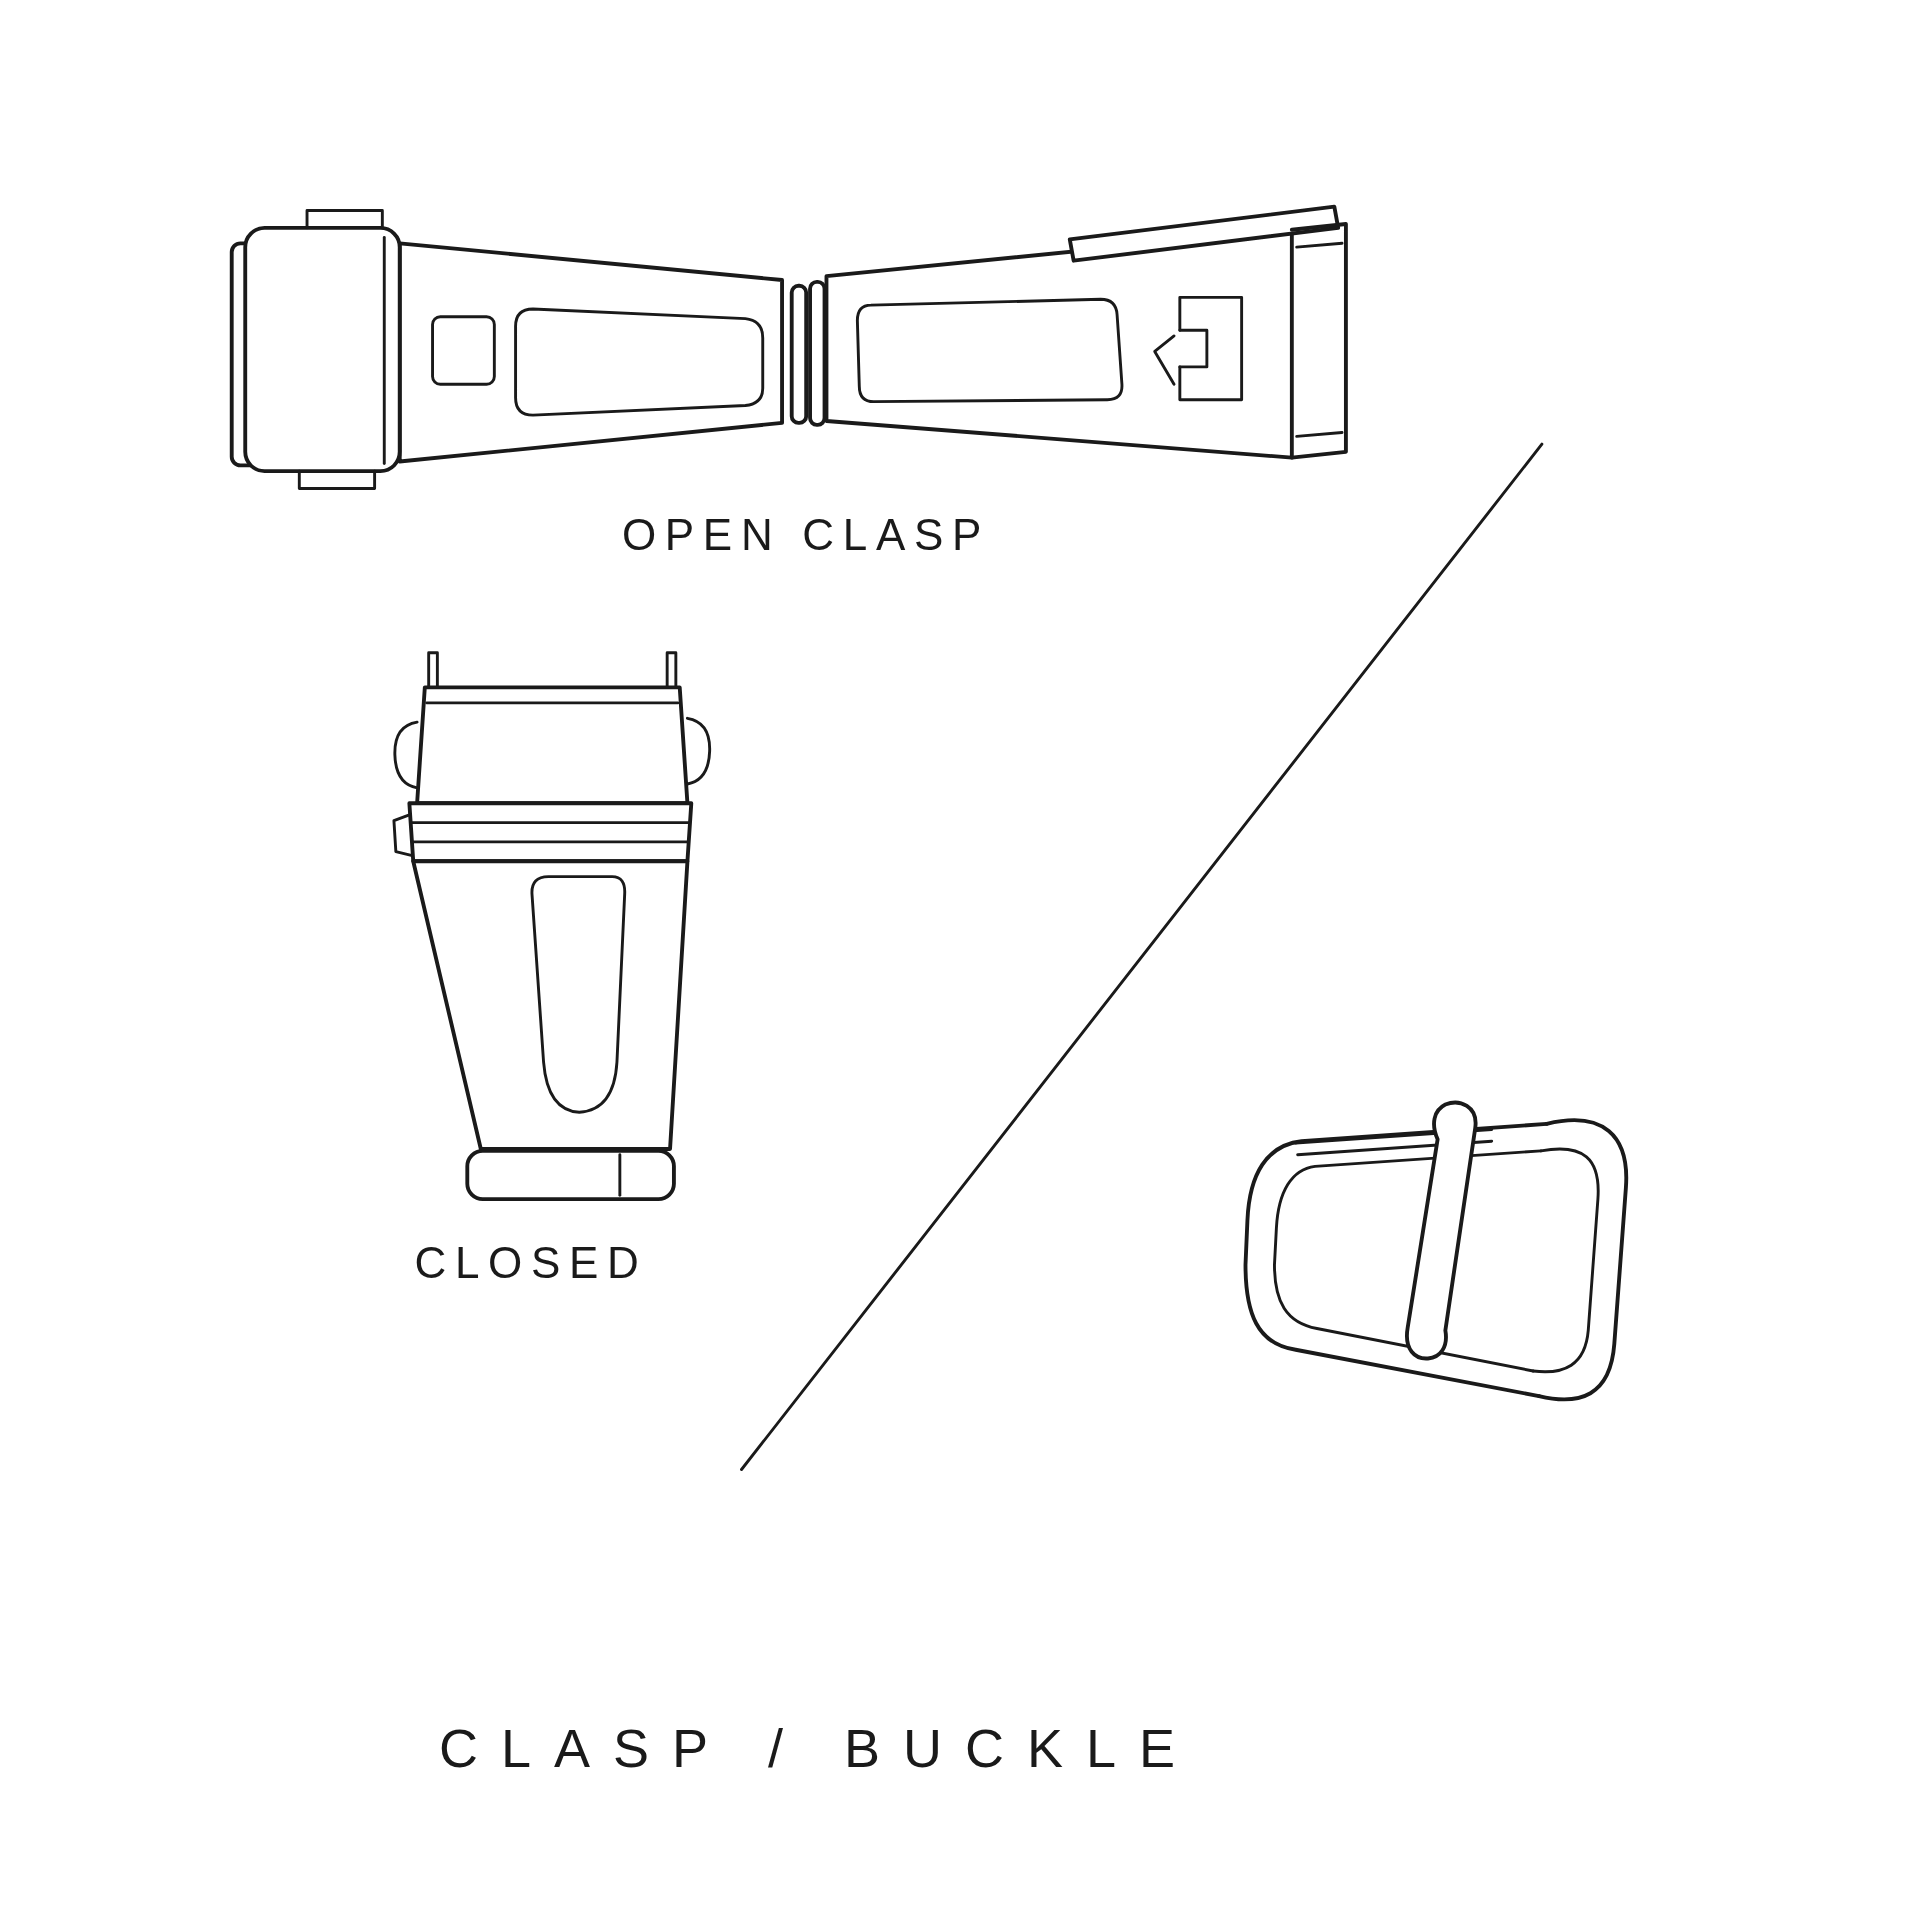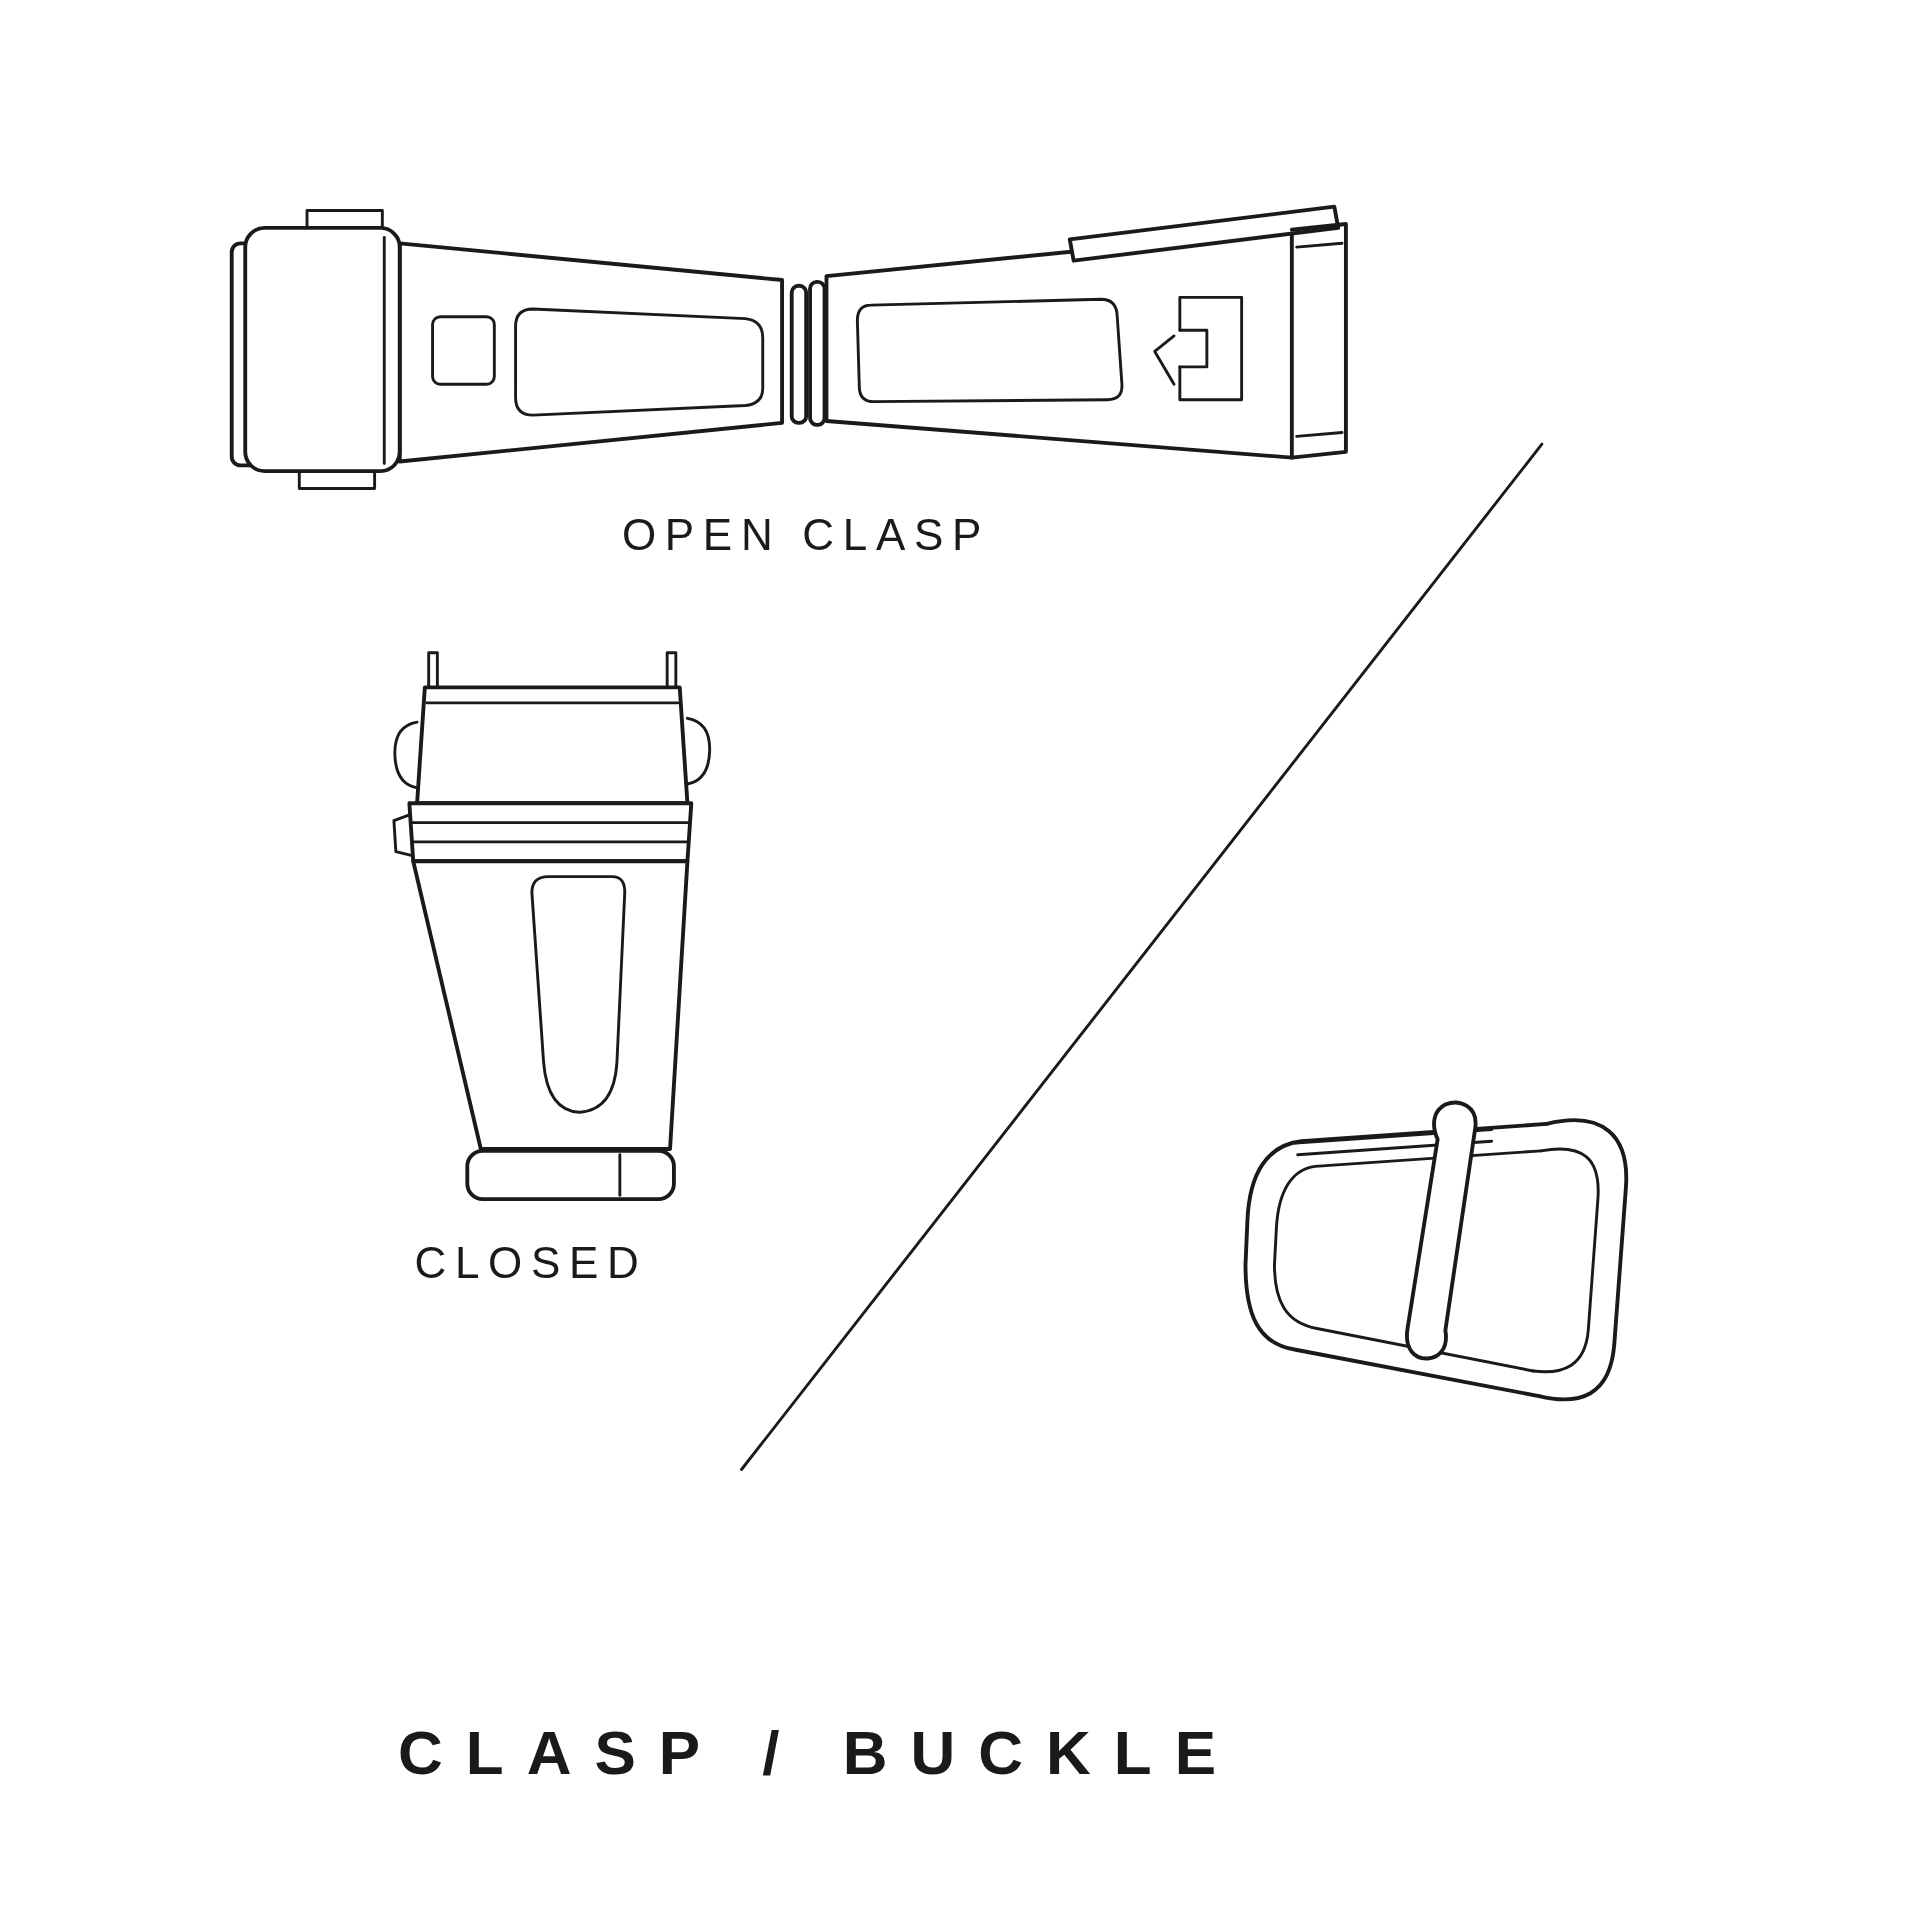--- a/index.html
+++ b/index.html
@@ -13,21 +13,21 @@
   .ln  { fill:none; stroke:currentColor; stroke-width:4; stroke-linejoin:round; stroke-linecap:round; }
   .ln3 { fill:none; stroke:currentColor; stroke-width:3; stroke-linejoin:round; stroke-linecap:round; }
   .wf  { fill:#ffffff; stroke:currentColor; stroke-width:4; stroke-linejoin:round; stroke-linecap:round; }
   .label {
     position:absolute; transform:translateX(-50%);
     font-size:44px; letter-spacing:8.7px; font-weight:400;
     color:var(--ink); white-space:nowrap;
   }
   .title {
     position:absolute; left:50%; transform:translateX(-50%);
-    font-size:62px; letter-spacing:23px; font-weight:700;
+    font-size:54px; letter-spacing:23px; font-weight:400;
     color:var(--ink); white-space:nowrap;
   }
 </style>
 </head>
 <body>
 
 <div class="canvas">
 
   <svg class="art" viewBox="0 0 2000 2000" aria-hidden="true">
 

